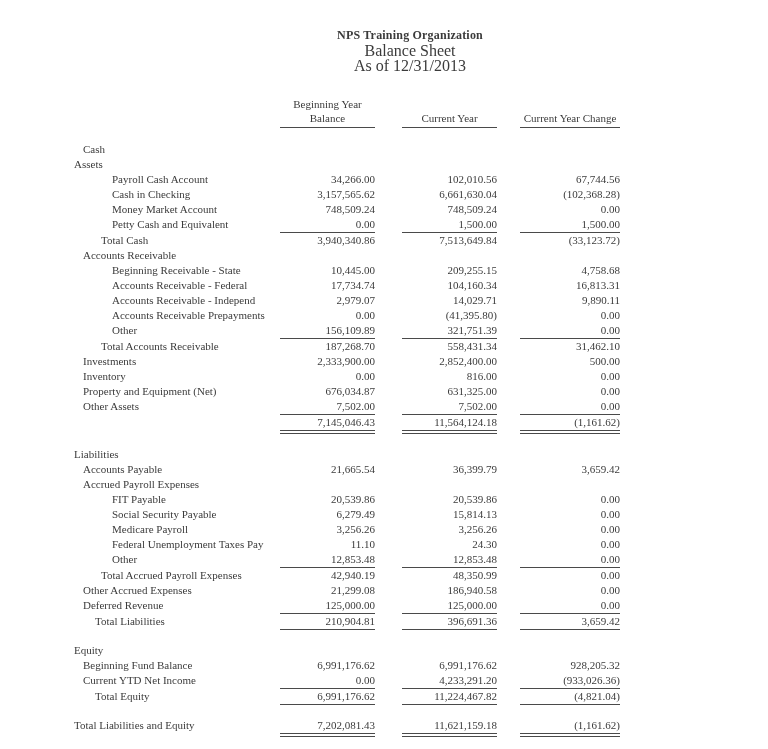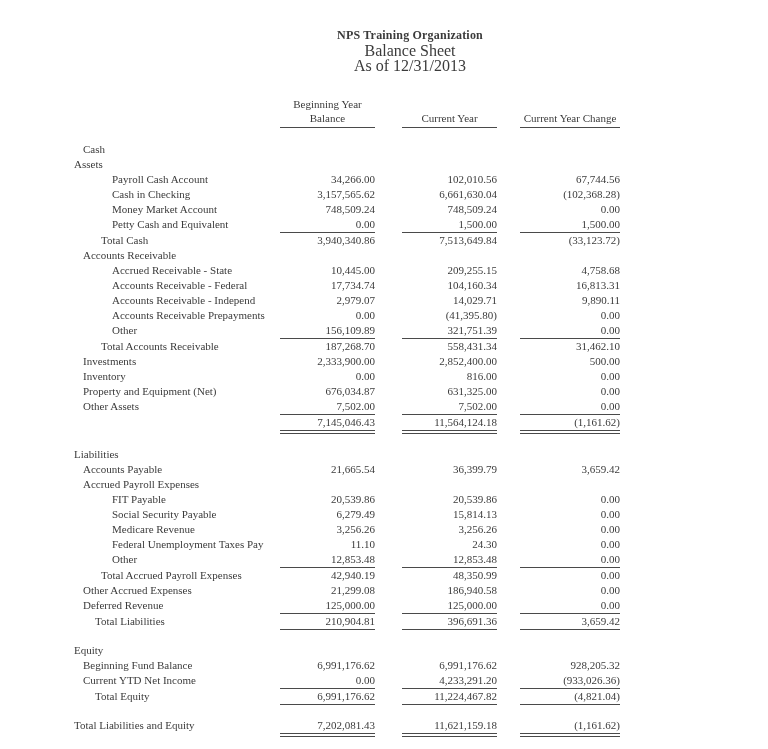--- a/index.html
+++ b/index.html
@@ -103,21 +103,21 @@
         <div class="grid-row">
           <div class="row-label indent-3">Total Cash</div>
           <div class="cell c1">3,940,340.86</div>
           <div class="cell c2">7,513,649.84</div>
           <div class="cell c3">(33,123.72)</div>
         </div>
         <div class="grid-row">
           <div class="row-label indent-1">Accounts Receivable</div>
         </div>
         <div class="grid-row">
-          <div class="row-label indent-4">Accrued Receivable - State</div>
+          <div class="row-label indent-4">Beginning Receivable - State</div>
           <div class="cell c1">10,445.00</div>
           <div class="cell c2">209,255.15</div>
           <div class="cell c3">4,758.68</div>
         </div>
         <div class="grid-row">
           <div class="row-label indent-4">Accounts Receivable - Federal</div>
           <div class="cell c1">17,734.74</div>
           <div class="cell c2">104,160.34</div>
           <div class="cell c3">16,813.31</div>
         </div>
@@ -193,21 +193,21 @@
           <div class="cell c2">20,539.86</div>
           <div class="cell c3">0.00</div>
         </div>
         <div class="grid-row">
           <div class="row-label indent-4">Social Security Payable</div>
           <div class="cell c1">6,279.49</div>
           <div class="cell c2">15,814.13</div>
           <div class="cell c3">0.00</div>
         </div>
         <div class="grid-row">
-          <div class="row-label indent-4">Medicare Revenue</div>
+          <div class="row-label indent-4">Medicare Payroll</div>
           <div class="cell c1">3,256.26</div>
           <div class="cell c2">3,256.26</div>
           <div class="cell c3">0.00</div>
         </div>
         <div class="grid-row">
           <div class="row-label indent-4">Federal Unemployment Taxes Pay</div>
           <div class="cell c1">11.10</div>
           <div class="cell c2">24.30</div>
           <div class="cell c3">0.00</div>
         </div>

